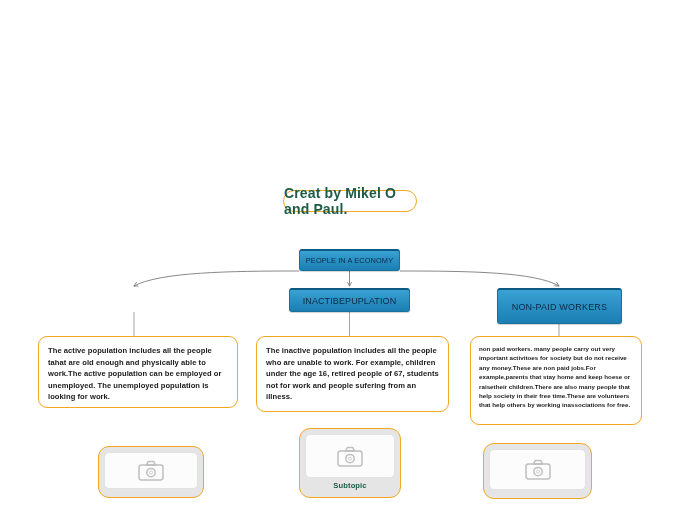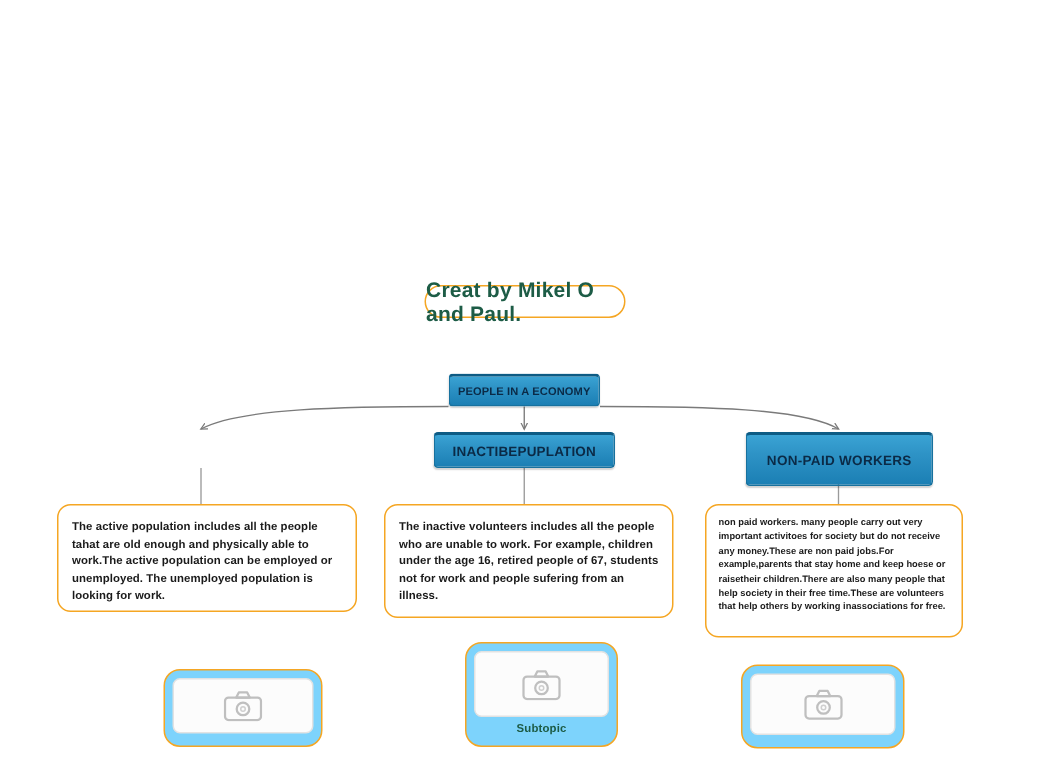--- a/index.html
+++ b/index.html
@@ -30,21 +30,21 @@
   
   .bluenode{
     position:absolute;
     box-sizing:border-box;
     border-radius:3px;
     border:1px solid #17719e;
     border-top:2px solid #0d5b84;
     background:linear-gradient(180deg,#3aa3d4 0%,#2e93c6 38%,#1b7fb4 100%);
     display:flex;align-items:center;justify-content:center;
     color:#0b2a46;
-    font-weight:bold;
+    font-weight:normal;
     text-align:center;
     box-shadow:0 1px 1px rgba(0,0,0,.18);
   }
   #node-root{left:299px;top:249px;width:101px;height:22px;font-size:7.4px;letter-spacing:.1px;}
   #node-active{left:74px;top:288px;width:120px;height:24px;font-size:9px;letter-spacing:.2px;}
   #node-inactive{left:289px;top:288px;width:121px;height:24px;font-size:9px;letter-spacing:.1px;}
   #node-nonpaid{left:497px;top:288px;width:125px;height:36px;font-size:9px;letter-spacing:.2px;}
 
   
   .card{
@@ -61,22 +61,22 @@
 
   .body-lg{font-size:7.6px;line-height:11.6px;font-weight:bold;letter-spacing:.05px;}
   .body-sm{font-size:6.2px;line-height:9.4px;font-weight:bold;letter-spacing:.02px;}
 
   
   .photo{
     position:absolute;
     box-sizing:border-box;
     border:1.6px solid #f5a623;
     border-radius:11px;
-    background:#7dd3fc;
-    display:flex;flex-direction:column;align-items:center;margin-left:11px;
+    background:#e5e5e5;
+    display:flex;flex-direction:column;align-items:center;
   }
   .photo .frame{
     box-sizing:border-box;
     border:1px solid #e2e2e2;
     border-radius:5px;
     background:#fcfcfc;
     display:flex;align-items:center;justify-content:center;
   }
   .photo .caption{
     font-size:7.6px;font-weight:bold;color:#1d5c46;
@@ -118,21 +118,21 @@
   <div class="bluenode" id="node-root">PEOPLE IN A ECONOMY</div>
 
   <div class="bluenode" id="node-inactive">INACTIBEPUPLATION</div>
   <div class="bluenode" id="node-nonpaid">NON-PAID WORKERS</div>
 
   <div class="card" id="card-active">
     <div class="body-lg">The active population includes all the people tahat are old  enough and physically able to work.The active population can be employed or unemployed. The unemployed population is looking for work.</div>
   </div>
 
   <div class="card" id="card-inactive">
-    <div class="body-lg">The inactive volunteers includes all the people who are unable to work. For example, children under the age 16, retired people of 67, students not for work and people sufering from an illness.</div>
+    <div class="body-lg">The inactive population includes all the people who are unable to work. For example, children under the age 16, retired people of 67, students not for work and people sufering from an illness.</div>
   </div>
 
   <div class="card" id="card-nonpaid">
     <div class="body-sm">non paid workers. many people carry  out  very important  activitoes for society but do not receive any money.These are non paid jobs.For example,parents that stay home and keep hoese or raisetheir children.There are also many people that help society in their free time.These are volunteers that help others  by working inassociations for free.</div>
   </div>
 
   <div class="photo" id="photo-left">
     <div class="frame">
       <svg class="cam" width="26" height="21" viewBox="0 0 26 21">
         <rect x="1" y="5" width="24" height="15" rx="2.4" ry="2.4" fill="none" stroke="#bfbfbf" stroke-width="1.5"></rect>

